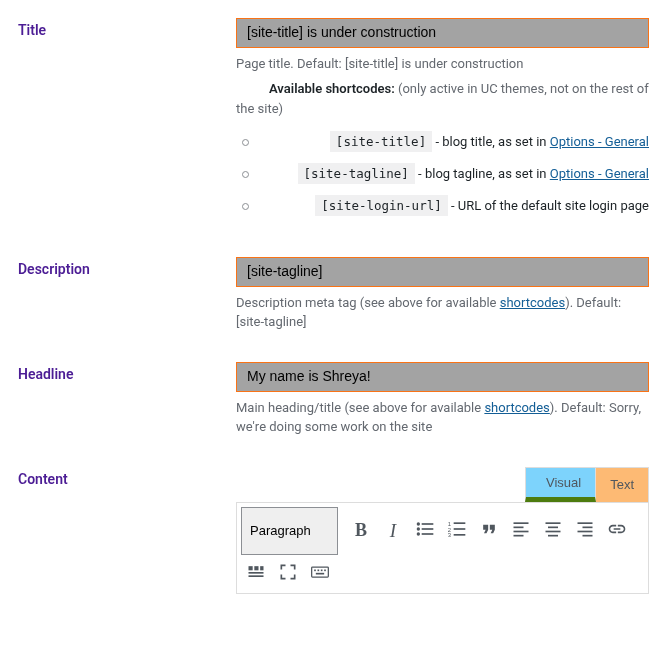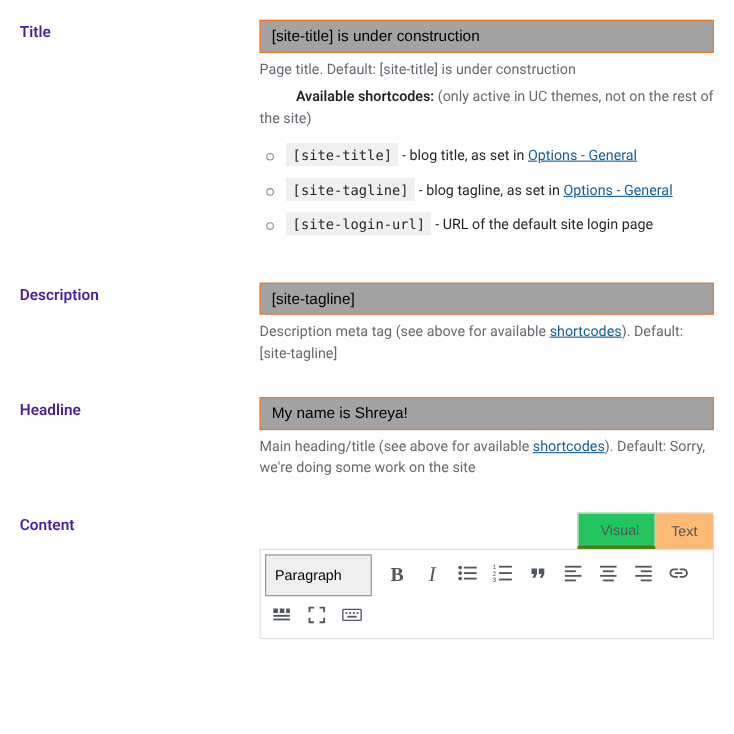--- a/index.html
+++ b/index.html
@@ -5,29 +5,29 @@
     * { box-sizing: border-box; margin: 0; padding: 0; }
     body { font-family: -apple-system, BlinkMacSystemFont, "Segoe UI", Roboto, sans-serif; font-size: 14px; color: #1d2327; padding: 18px; background: #fff; width: 667px; }
     .form-row { display: flex; margin-bottom: 30px; }
     .label-col { width: 218px; flex-shrink: 0; padding-top: 4px; }
     .label-col label { font-weight: 600; font-size: 14px; color: #4c1d95; }
     .field-col { flex: 1; max-width: 418px; }
     .text-input { width: 100%; padding: 4px 10px; border: 1px solid #f97316; font-size: 14px; line-height: 1.4; background: #a3a3a3; }
     .help-text { color: #646970; font-size: 13px; margin-top: 6px; line-height: 1.5; }
     .help-text strong { color: #1d2327; font-weight: 600; margin-left: 33px; }
     .shortcode-list { list-style: none; margin-top: 14px; }
-    .shortcode-list li { position: relative; padding-left: 24px; margin-bottom: 12px; color: #1d2327; font-size: 13px; line-height: 1.5; }
+    .shortcode-list li { position: relative; padding-left: 24px; margin-bottom: 12px; color: #1d2327; font-size: 13px; line-height: 1.5; text-align: right; }
     .shortcode-list li::before { content: ""; position: absolute; left: 6px; top: 7px; width: 5px; height: 5px; border: 1px solid #8c8f94; border-radius: 50%; }
     code.shortcode { font-family: Menlo, Consolas, monospace; background: #f0f0f1; padding: 3px 6px; font-size: 12.5px; }
     a.link { color: #135e96; text-decoration: underline; }
     .editor-tabs { display: flex; justify-content: flex-end; border-bottom: 1px solid #ddd; margin-bottom: -1px; }
     .editor-tab { padding: 7px 14px; border: 1px solid #ddd; border-bottom: 0; background: #fdba74; font-size: 13px; cursor: pointer; margin-left: -1px; color: #50575e; }
-    .editor-tab.active { background: #22c55e; border-bottom: 3px solid #4d7c0f; position: relative; z-index: 2; padding-left: 20px; }
+    .editor-tab.active { background: #7dd3fc; border-bottom: 5px solid #4d7c0f; position: relative; z-index: 2; padding-left: 20px; }
     .toolbar { border: 1px solid #ddd; background: #fff; padding: 4px; display: flex; flex-wrap: wrap; align-items: center; gap: 2px; }
-    .format-select { font-size: 13px; padding: 4px 8px; border: 1px solid #8c8f94; background: #fff linear-gradient(45deg, transparent 50%, #50575e 50%) calc(100% - 14px) center / 5px 5px no-repeat, #fff linear-gradient(-45deg, transparent 50%, #50575e 50%) calc(100% - 9px) center / 5px 5px no-repeat; appearance: none; padding-right: 26px; margin-right: 6px; height: 38px; }
+    .format-select { font-size: 13px; padding: 4px 8px; border: 1px solid #8c8f94; background: #fff linear-gradient(45deg, transparent 50%, #50575e 50%) calc(100% - 14px) center / 5px 5px no-repeat, #fff linear-gradient(-45deg, transparent 50%, #50575e 50%) calc(100% - 9px) center / 5px 5px no-repeat; appearance: none; padding-right: 26px; margin-right: 6px; height: 48px; }
     .tb-btn { width: 30px; height: 30px; display: inline-flex; align-items: center; justify-content: center; cursor: pointer; border: none; background: transparent; color: #50575e; }
     .tb-btn svg { width: 20px; height: 20px; fill: currentColor; }
     .tb-btn.bold { font-weight: 800; font-family: Georgia, serif; font-size: 18px; }
     .tb-btn.italic { font-style: italic; font-family: Georgia, serif; font-size: 19px; }
     .toolbar-break { flex-basis: 100%; height: 0; }
     .content-row .field-col { max-width: 418px; }
   </style>
 </head>
 <body>
 

